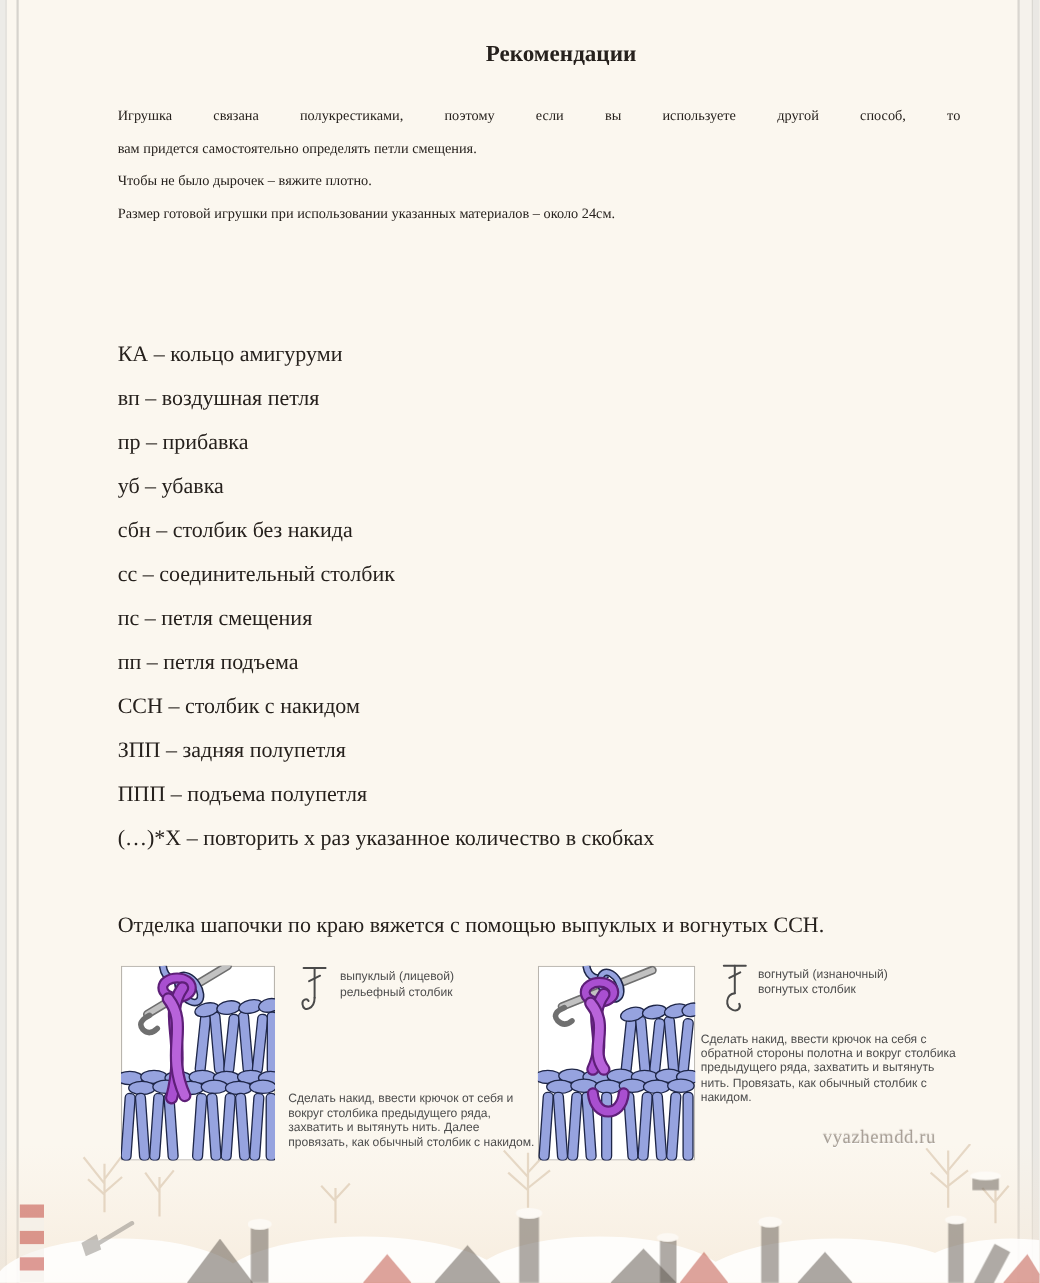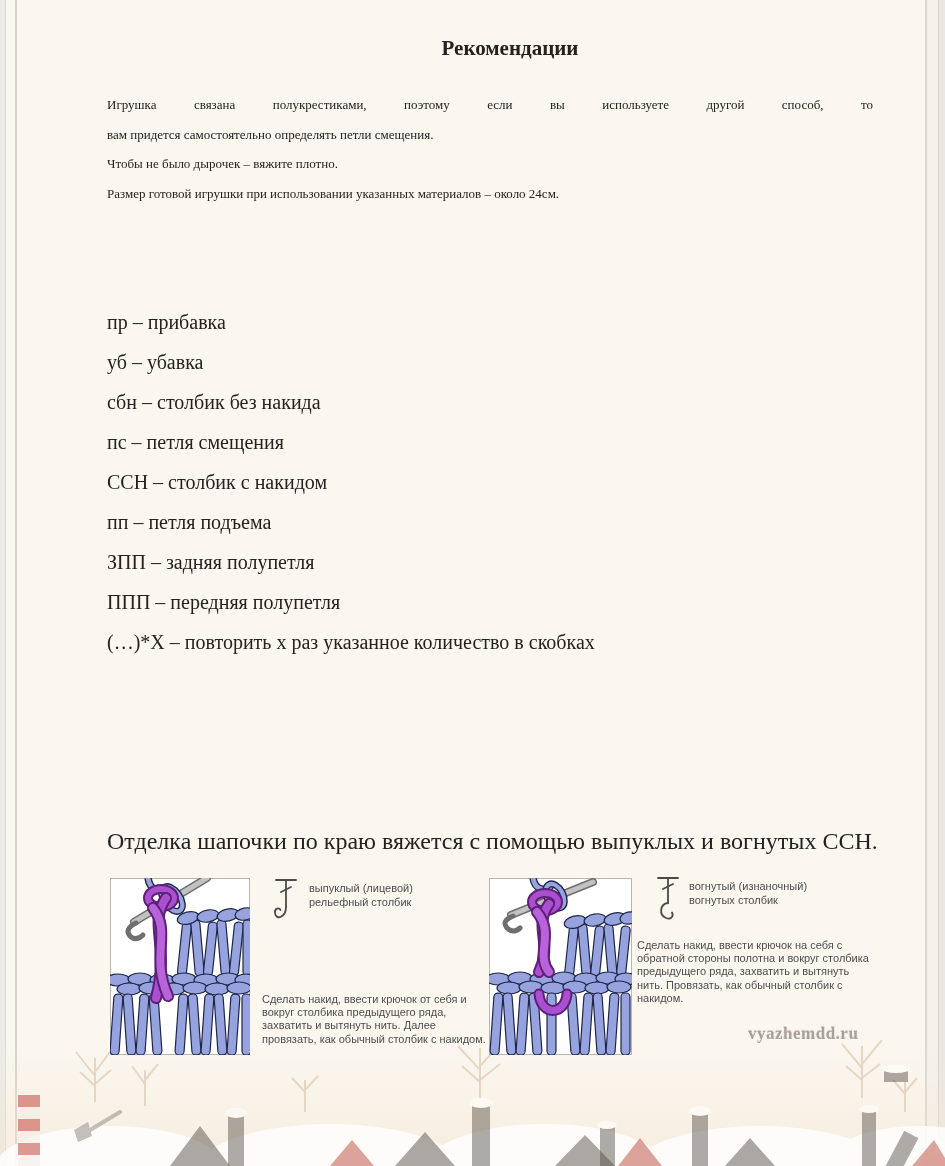--- a/index.html
+++ b/index.html
@@ -22,21 +22,21 @@
   .title{top:36px;}
   .subtitle{top:266px;}
 
   .intro{position:absolute;left:107px;top:90px;width:766px;font-size:13px;line-height:29.5px;}
   .intro-line{white-space:normal;}
   .justify-last{text-align:justify;text-align-last:justify;}
 
   .legend{position:absolute;left:107px;top:302px;width:780px;font-size:20px;}
   .legend-item{line-height:40px;height:40px;white-space:nowrap;}
 
-  .edging{position:absolute;left:107px;top:828px;width:800px;font-size:24px;line-height:26px;}
+  .edging{position:absolute;left:107px;top:828px;width:800px;font-size:20px;line-height:26px;}
 
   .fig-img{position:absolute;z-index:2;}
   .fig1-img{left:110px;top:878px;width:140px;height:177px;}
   .fig2-img{left:489px;top:878px;width:143px;height:177px;}
   .sym{position:absolute;z-index:2;}
   .sym1{left:271px;top:877px;}
   .sym2{left:653px;top:875px;}
   .fig-label{
     position:absolute;z-index:2;font-family:"Liberation Sans", sans-serif;
     font-size:11px;line-height:13.5px;color:#4d4d4d;
@@ -45,21 +45,21 @@
   .fig-label2{left:689px;top:880px;width:150px;}
   .fig-desc{
     position:absolute;z-index:2;font-family:"Liberation Sans", sans-serif;
     font-size:11px;line-height:13.2px;color:#4d4d4d;
   }
   .fig-desc1{left:262px;top:947px;width:226px;margin-top:46px;}
   .fig-desc2{left:637px;top:939px;width:240px;}
 
   .watermark{
     position:absolute;left:748px;top:1024px;z-index:3;
-    font-family:"Liberation Serif", serif;font-weight:bold;font-size:17px;
+    font-family:"Liberation Serif", serif;font-weight:normal;font-size:17px;
     color:#9b9288;letter-spacing:.5px;opacity:.85;
     text-shadow:0 1px 0 #ffffff,0 -1px 1px rgba(96,84,72,.35);
   }
   .village{position:absolute;left:0;top:1040px;width:945px;height:126px;z-index:1;}
 </style>
 </head>
 <body>
 
 <div class="page">
 
@@ -72,28 +72,31 @@
 
   <div class="intro">
     <div class="intro-line justify-last">Игрушка связана полукрестиками, поэтому если вы используете другой способ, то</div>
     <div class="intro-line">вам придется самостоятельно определять петли смещения.</div>
     <div class="intro-line">Чтобы не было дырочек – вяжите плотно.</div>
     <div class="intro-line">Размер готовой игрушки при использовании указанных материалов – около 24см.</div>
   </div>
 
 
   <div class="legend">
+    <div class="legend-item">КА – кольцо амигуруми</div>
+    <div class="legend-item">вп – воздушная петля</div>
     <div class="legend-item">пр – прибавка</div>
     <div class="legend-item">уб – убавка</div>
     <div class="legend-item">сбн – столбик без накида</div>
+    <div class="legend-item">сс – соединительный столбик</div>
     <div class="legend-item">пс – петля смещения</div>
+    <div class="legend-item">пп – петля подъема</div>
     <div class="legend-item">ССН – столбик с накидом</div>
-    <div class="legend-item">пп – петля подъема</div>
     <div class="legend-item">ЗПП – задняя полупетля</div>
-    <div class="legend-item">ППП – передняя полупетля</div>
+    <div class="legend-item">ППП – подъема полупетля</div>
     <div class="legend-item">(…)*X – повторить x раз указанное количество в скобках</div>
   </div>
 
   <div class="edging">Отделка шапочки по краю вяжется с помощью выпуклых и вогнутых ССН.</div>
 
   <div class="fig-img fig1-img">
     <svg width="140" height="177" viewBox="0 0 140 177" xmlns="http://www.w3.org/2000/svg">
       <rect x="0.5" y="0.5" width="139" height="176" fill="#ffffff" stroke="#b9b5ae"></rect>
 
       <g fill="#96a3df" stroke="#1e2648" stroke-width="1.2">

